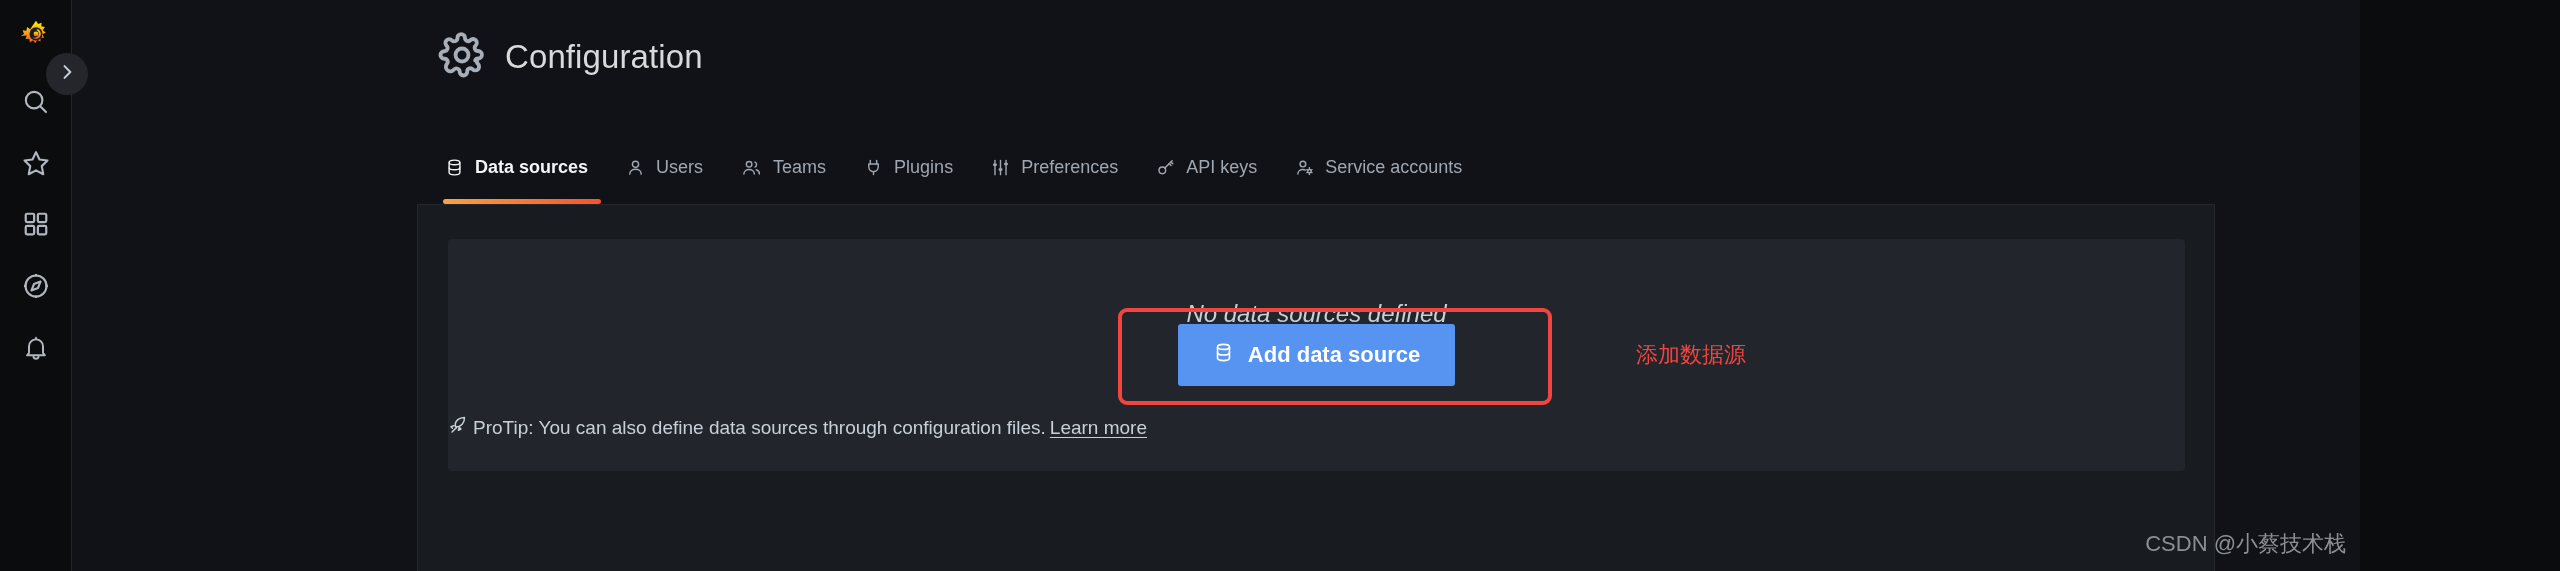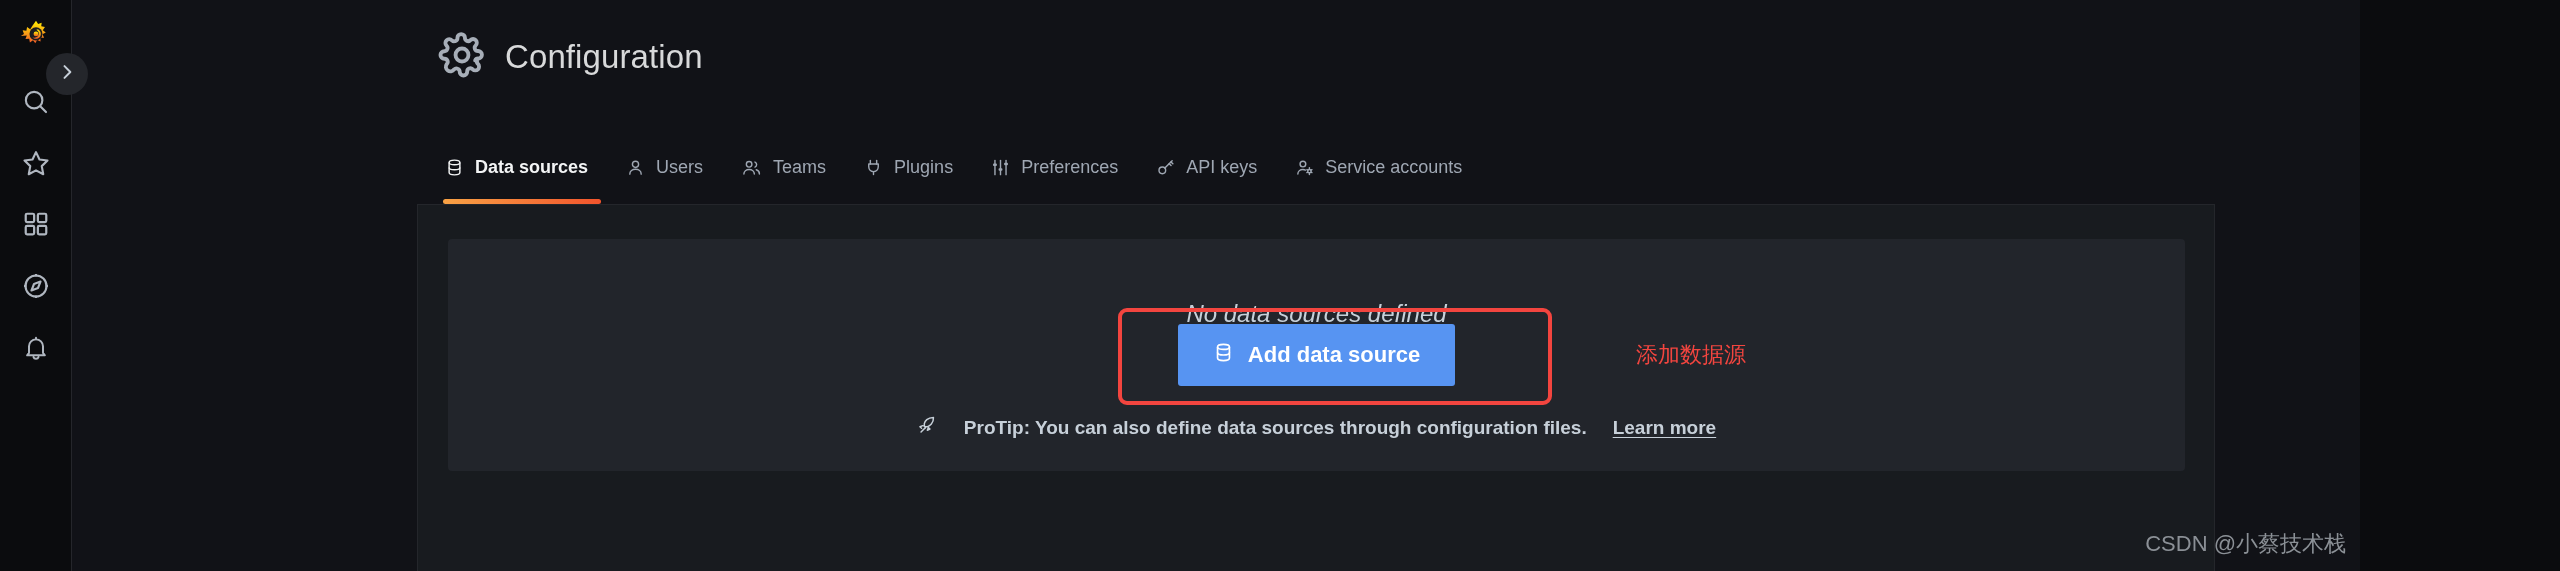--- a/index.html
+++ b/index.html
@@ -200,25 +200,23 @@
   }
 
   
   #protip {
     position: absolute;
     left: 448px;
     top: 415px;
     width: 1737px;
     display: flex;
     align-items: center;
-    justify-content: center;
-    gap: 26px;
+    gap: 4px;
     font-size: 19px;
     color: #c7d0d9;
-    font-weight: bold;
   }
 
   #protip a {
     color: #c7d0d9;
     text-decoration: underline;
     text-underline-offset: 3px;
   }
 
   
   #watermark {

